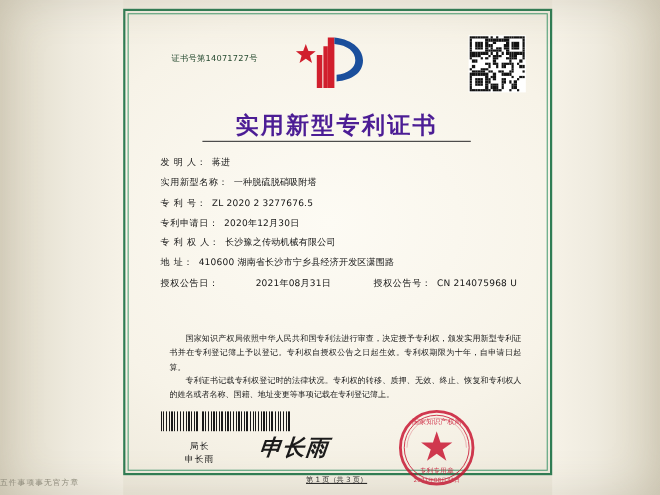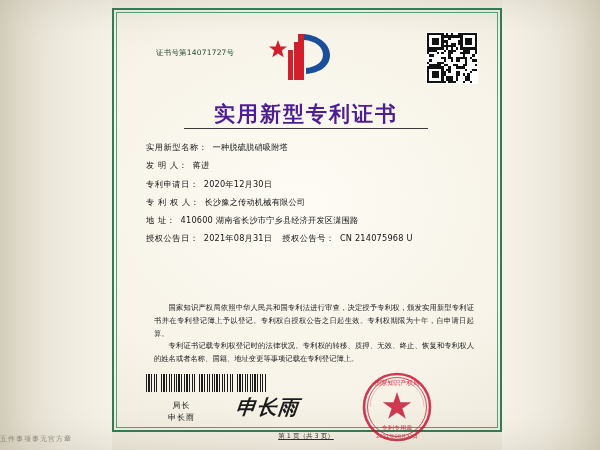--- a/index.html
+++ b/index.html
@@ -144,21 +144,21 @@
     color: #151515;
     white-space: nowrap;
   }
   .row .val {
     margin-left: 5px;
     letter-spacing: 0.2px;
     white-space: nowrap;
     overflow: hidden;
   }
   .row.two {
-    justify-content: flex-start;
+    justify-content: space-between;
   }
   .row .seg2 {
     margin-left: 10px;
     display: flex;
     align-items: baseline;
     white-space: nowrap;
   }
 
   
   .para {
@@ -709,26 +709,30 @@
           <i></i>
           <i></i>
         </div>
     </div>
 
     <div class="title">实用新型专利证书</div>
     <div class="title-rule"></div>
 
     <div class="fields">
       <div class="row">
+        <span class="lbl">发 明 人：</span>
+        <span class="val">蒋进</span>
+      </div>
+      <div class="row">
         <span class="lbl">实用新型名称：</span>
         <span class="val">一种脱硫脱硝吸附塔</span>
       </div>
       <div class="row">
-        <span class="lbl">发 明 人：</span>
-        <span class="val">蒋进</span>
+        <span class="lbl">专 利 号：</span>
+        <span class="val">ZL 2020 2 3277676.5</span>
       </div>
       <div class="row">
         <span class="lbl">专利申请日：</span>
         <span class="val">2020年12月30日</span>
       </div>
       <div class="row">
         <span class="lbl">专 利 权 人：</span>
         <span class="val">长沙豫之传动机械有限公司</span>
       </div>
       <div class="row">

